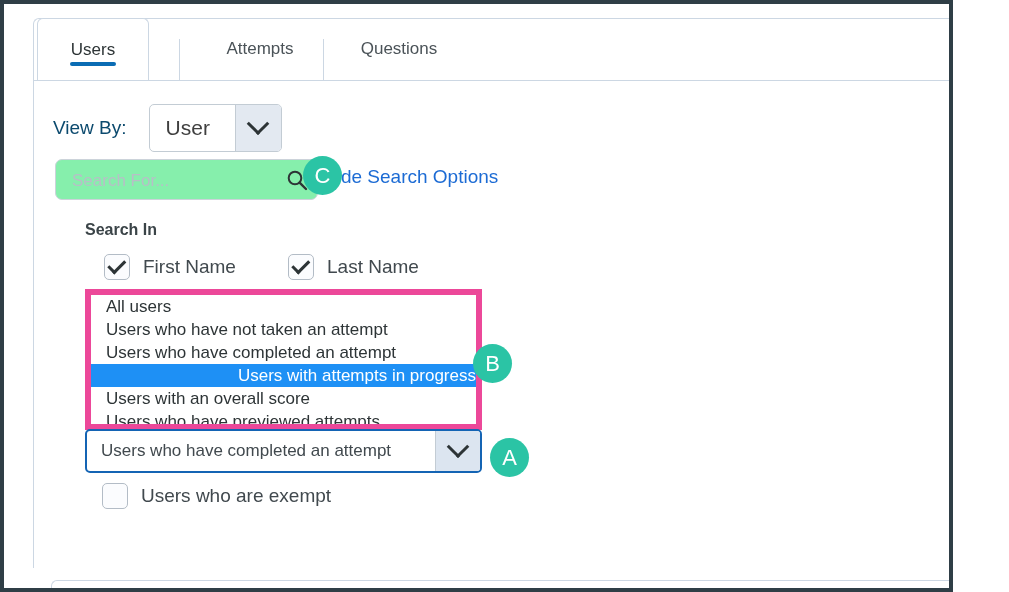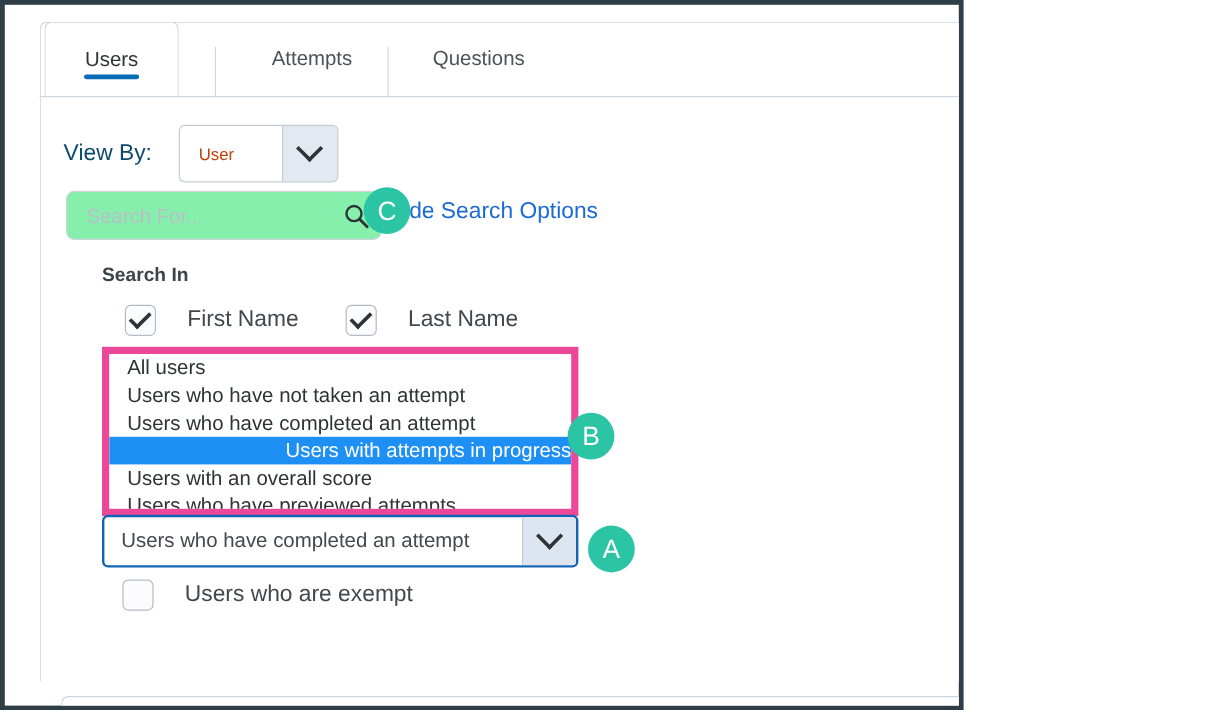--- a/index.html
+++ b/index.html
@@ -11,21 +11,21 @@
     height: 592px;
     background: #ffffff;
     font-family: "Liberation Sans", sans-serif;
     overflow: hidden;
   }
 
   
   #screen {
     position: absolute;
     left: 0; top: 0;
-    width: 803px;
+    width: 953px;
     height: 592px;
     box-sizing: border-box;
     border: 4px solid #2f3e46;
     background: #ffffff;
     overflow: hidden;
   }
 
   
   #panel {
     position: absolute;
@@ -148,22 +148,22 @@
   #viewby-select {
     width: 133px;
     height: 48px;
     cursor: pointer;
   }
   #viewby-select .sel-text {
     flex: 1;
     display: flex;
     align-items: center;
     padding-left: 16px;
-    font-size: 14px;
-    color: #c2410c;
+    font-size: 21px;
+    color: #404040;
   }
   .sel-arrow {
     width: 45px;
     display: flex;
     align-items: center;
     justify-content: center;
     background: #e3e9f1;
     border-left: 1px solid #c3ccd4;
   }
   .chev {
@@ -239,21 +239,20 @@
     left: 81px;
     top: 217px;
     font-size: 16px;
     font-weight: bold;
     color: #3b4448;
   }
   .checkrow {
     position: absolute;
     display: flex;
     align-items: center;
-    gap: 13px;
   }
   #chk-first-row { left: 100px; top: 250px; }
   #chk-last-row  { left: 284px; top: 250px; }
   #chk-exempt-row{ left: 98px;  top: 479px; }
 
   .checkbox {
     width: 26px;
     height: 26px;
     box-sizing: border-box;
     border: 1px solid #b3bcc6;

